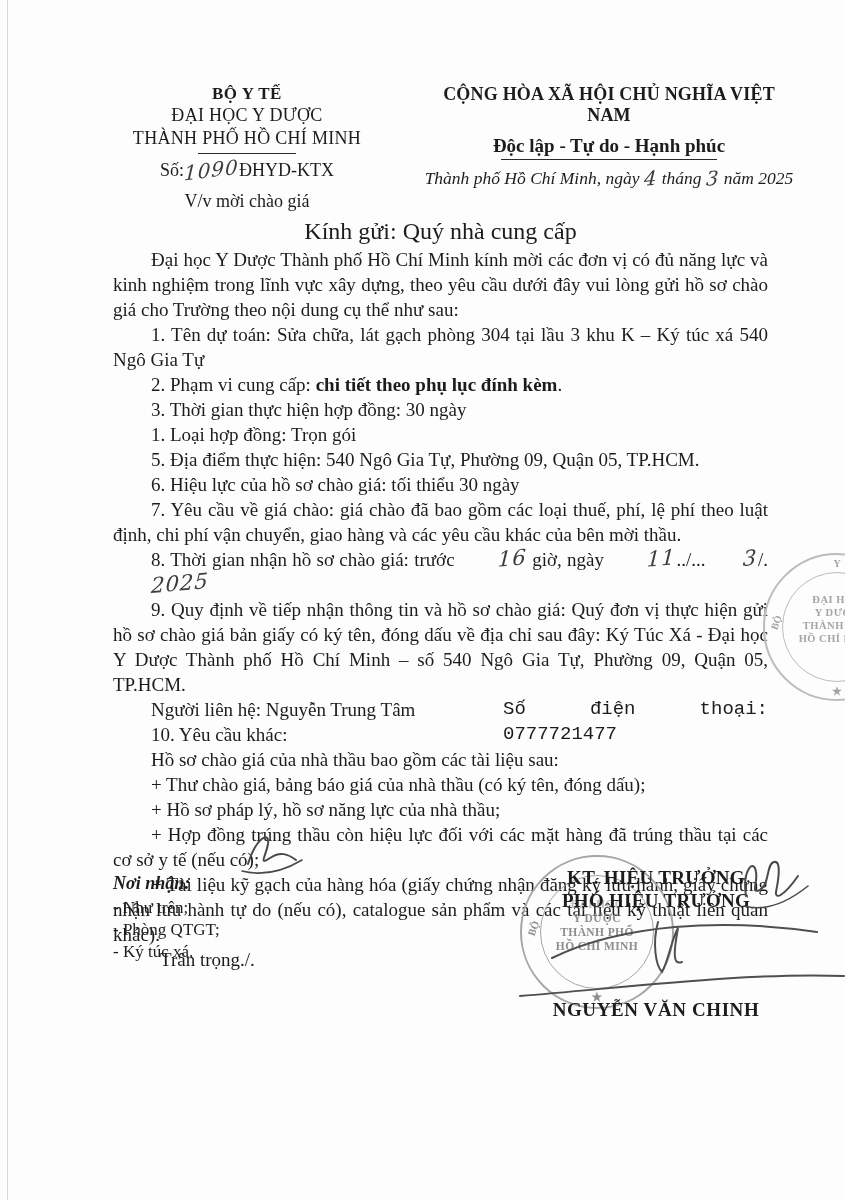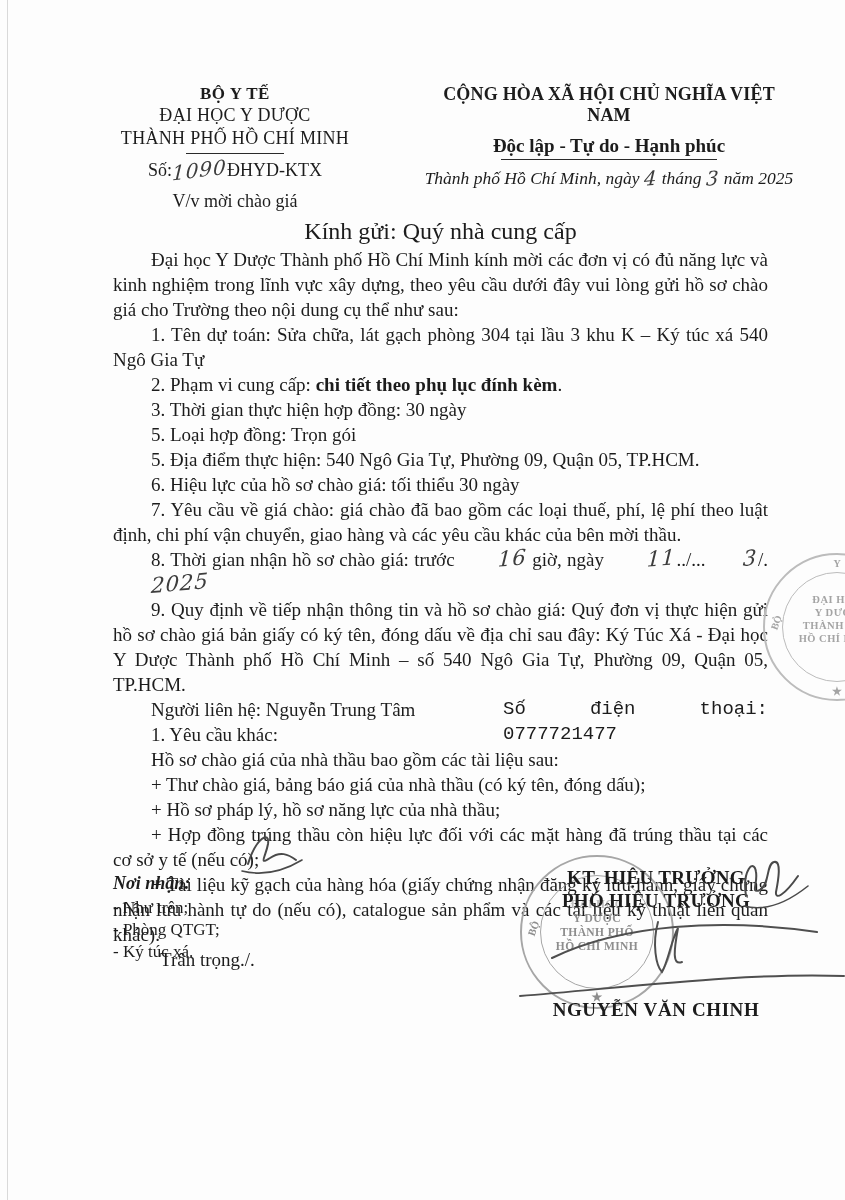--- a/index.html
+++ b/index.html
@@ -5,21 +5,21 @@
   html,body{margin:0;padding:0;background:#e8e8e8;}
   .page{
     position:relative;width:845px;height:1200px;margin:0 auto;
     background:#fdfdfd;overflow:hidden;
     font-family:"Liberation Serif","DejaVu Serif",serif;
     color:#1c1c1c;
   }
   .scan-edge{position:absolute;left:7px;top:0;width:1px;height:1200px;background:#d9d9d9;}
 
   
-  .hdr-left{position:absolute;left:89px;top:84px;width:292px;text-align:center;}
+  .hdr-left{position:absolute;left:101px;top:84px;width:292px;text-align:center;}
   .hdr-left .ministry{font-size:17px;font-weight:bold;letter-spacing:.5px;}
   .hdr-left .org{font-size:18px;font-weight:normal;letter-spacing:.3px;line-height:23px;}
   .rule-short{width:98px;margin:3px auto 0;border-top:1.6px solid #2a2a2a;}
   .doc-no{margin-top:6px;font-size:18px;}
   .subject{margin-top:10px;font-size:18px;}
 
   .hdr-right{position:absolute;left:420px;top:84px;width:378px;text-align:center;}
   .hdr-right .national1{font-size:18px;font-weight:bold;letter-spacing:.2px;}
   .hdr-right .national2{font-size:19px;font-weight:bold;margin-top:9px;}
   .rule-motto{width:216px;margin:2px auto 0;border-top:1.6px solid #2a2a2a;}
@@ -95,31 +95,31 @@
     <div class="place-date"><span>Thành phố Hồ Chí Minh, ngày </span><span class="hw">4</span><span> tháng </span><span class="hw">3</span><span> năm 2025</span></div>
   </div>
 
   <div class="salutation">Kính gửi: Quý nhà cung cấp</div>
 
   <div class="content">
     <p>Đại học Y Dược Thành phố Hồ Chí Minh kính mời các đơn vị có đủ năng lực và kinh nghiệm trong lĩnh vực xây dựng, theo yêu cầu dưới đây vui lòng gửi hồ sơ chào giá cho Trường theo nội dung cụ thể như sau:</p>
     <p>1. Tên dự toán: Sửa chữa, lát gạch phòng 304 tại lầu 3 khu K –  Ký túc xá 540 Ngô Gia Tự</p>
     <p><span>2. Phạm vi cung cấp: </span><b>chi tiết theo phụ lục đính kèm</b><span>.</span></p>
     <p>3. Thời gian thực hiện hợp đồng: 30 ngày</p>
-    <p>5. Loại hợp đồng: Trọn gói</p>
+    <p>1. Loại hợp đồng: Trọn gói</p>
     <p>5. Địa điểm thực hiện: 540 Ngô Gia Tự, Phường 09, Quận 05, TP.HCM.</p>
     <p>6. Hiệu lực của hồ sơ chào giá: tối thiểu 30 ngày</p>
     <p>7. Yêu cầu về giá chào: giá chào đã bao gồm các loại thuế, phí, lệ phí theo luật định, chi phí vận chuyển, giao hàng và các yêu cầu khác của bên mời thầu.</p>
     <p><span>8. Thời gian nhận hồ sơ chào giá: trước </span><span class="hw">16</span><span> giờ, ngày </span><span class="hw">11</span><span>../...</span><span class="hw">3</span><span>/.</span><span class="hw">2025</span></p>
     <p>9. Quy định về tiếp nhận thông tin và hồ sơ chào giá: Quý đơn vị thực hiện gửi hồ sơ chào giá bản giấy có ký tên, đóng dấu về địa chỉ sau đây: Ký Túc Xá - Đại học Y Dược Thành phố Hồ Chí Minh – số 540 Ngô Gia Tự, Phường 09, Quận 05, TP.HCM.</p>
     <div class="contact-row">
       <span class="c-name">Người liên hệ: Nguyễn Trung Tâm</span>
       <span class="c-phone">Số điện thoại: 0777721477</span>
     </div>
-    <p>1. Yêu cầu khác:</p>
+    <p>10. Yêu cầu khác:</p>
     <p>Hồ sơ chào giá của nhà thầu bao gồm các tài liệu sau:</p>
     <p>+ Thư chào giá, bảng báo giá của nhà thầu (có ký tên, đóng dấu);</p>
     <p>+ Hồ sơ pháp lý, hồ sơ năng lực của nhà thầu;</p>
     <p>+ Hợp đồng trúng thầu còn hiệu lực đối với các mặt hàng đã trúng thầu tại các cơ sở y tế (nếu có);</p>
     <p>+ Tài liệu kỹ gạch của hàng hóa (giấy chứng nhận đăng ký lưu hành, giấy chứng nhận lưu hành tự do (nếu có), catalogue sản phẩm và các tài liệu kỹ thuật liên quan khác).</p>
     <p class="closing">Trân trọng./.</p>
   </div>
 
   <div class="recipients">
     <div class="r-title">Nơi nhận:</div>

